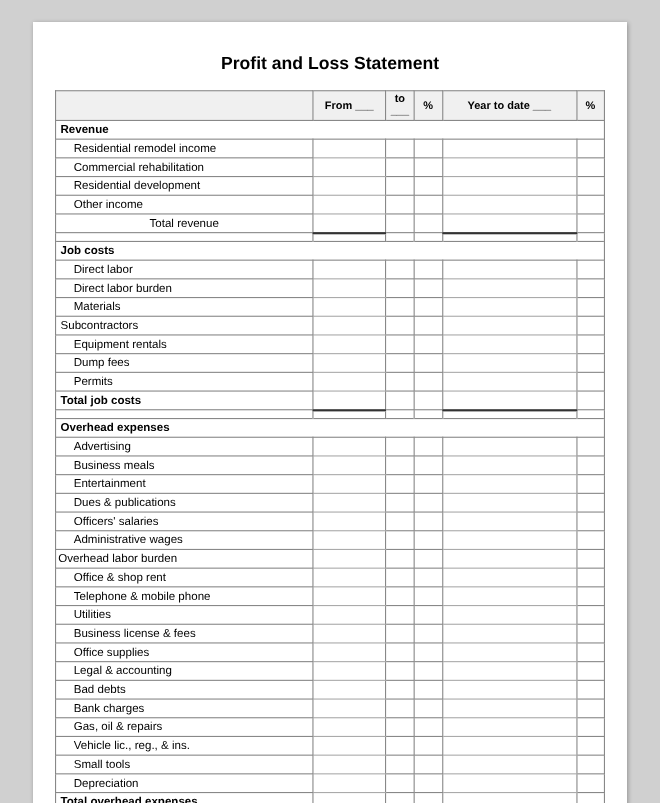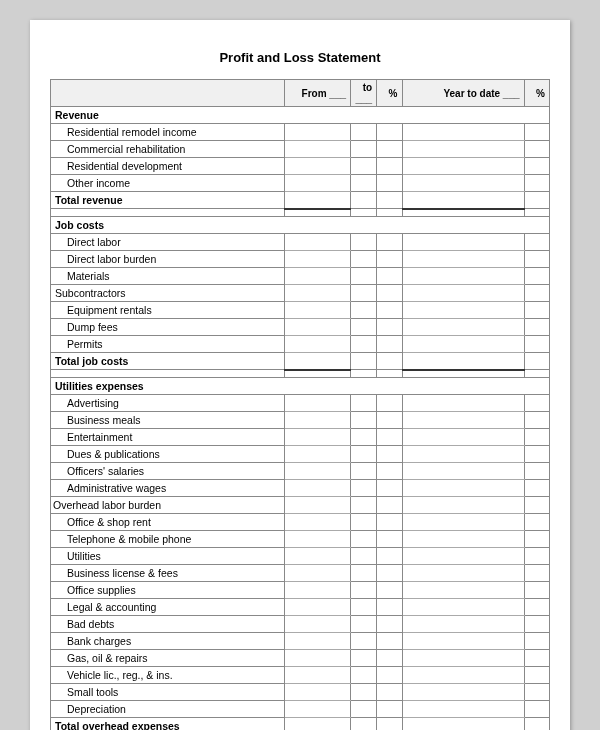--- a/index.html
+++ b/index.html
@@ -14,36 +14,36 @@
       padding: 20px;
     }
     .page {
       background: #fff;
       width: 540px;
       padding: 30px 20px 20px 20px;
       box-shadow: 1px 1px 4px rgba(0,0,0,0.3);
     }
     .page-title {
       text-align: center;
-      font-size: 13px;
+      font-size: 16px;
       font-weight: bold;
       margin-bottom: 14px;
     }
     table {
       width: 100%;
       border-collapse: collapse;
       font-size: 10.5px;
     }
     th, td {
       border: 1px solid #888;
       padding: 2px 4px;
     }
     th {
       background: #f0f0f0;
-      text-align: right;
+      text-align: center;
       font-weight: normal;
       font-size: 10px;
     }
     .col-label { width: 46%; }
     .col-from  { width: 13%; text-align: center; }
     .col-to    { width: 4%; text-align: center; }
     .col-pct1  { width: 5%; text-align: center; }
     .col-ytd   { width: 24%; text-align: center; }
     .col-pct2  { width: 5%; text-align: center; }
 
@@ -111,21 +111,21 @@
         </tr>
         <tr>
           <td style="padding-left: 16px;">Other income</td>
           <td style="border-bottom: 1px solid rgb(170, 170, 170); text-align: center;"></td>
           <td></td>
           <td></td>
           <td style="border-bottom: 1px solid rgb(170, 170, 170); text-align: center;"></td>
           <td></td>
         </tr>
         <tr>
-          <td style="font-weight: bold;">Total revenue</td>
+          <td style="font-weight: normal; text-align: center;">Total revenue</td>
           <td style="border-bottom: 2px solid rgb(51, 51, 51); text-align: center;"></td>
           <td></td>
           <td></td>
           <td style="border-bottom: 2px solid rgb(51, 51, 51); text-align: center;"></td>
           <td></td>
         </tr>
         <tr class="blank-row">
           <td></td>
           <td></td>
           <td></td>
@@ -202,21 +202,21 @@
         </tr>
         <tr class="blank-row">
           <td></td>
           <td></td>
           <td></td>
           <td></td>
           <td></td>
           <td></td>
         </tr>
         <tr class="section-header">
-          <td colspan="6">Utilities expenses</td>
+          <td colspan="6">Overhead expenses</td>
         </tr>
         <tr>
           <td style="padding-left: 16px;">Advertising</td>
           <td style="border-bottom: 1px solid rgb(170, 170, 170); text-align: center;"></td>
           <td></td>
           <td></td>
           <td style="border-bottom: 1px solid rgb(170, 170, 170); text-align: center;"></td>
           <td></td>
         </tr>
         <tr>

